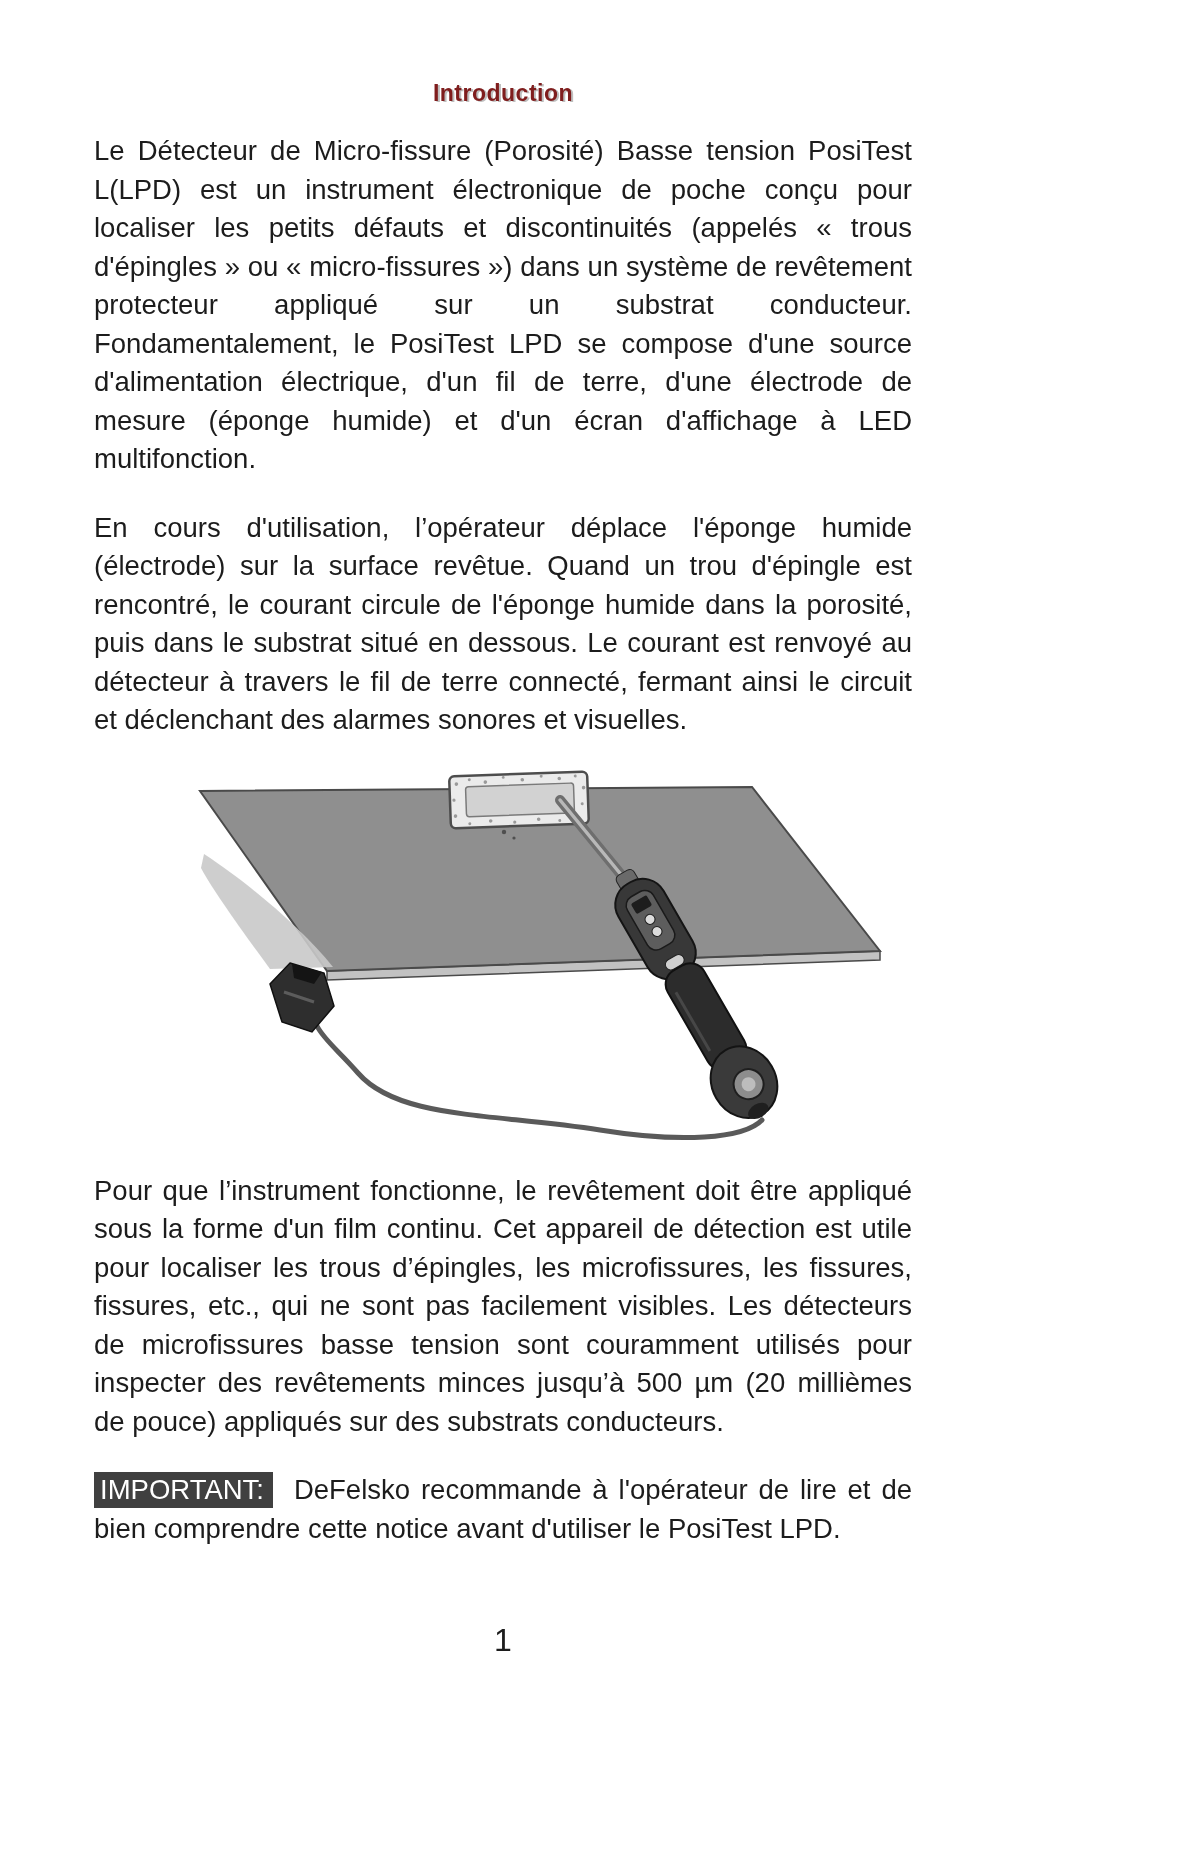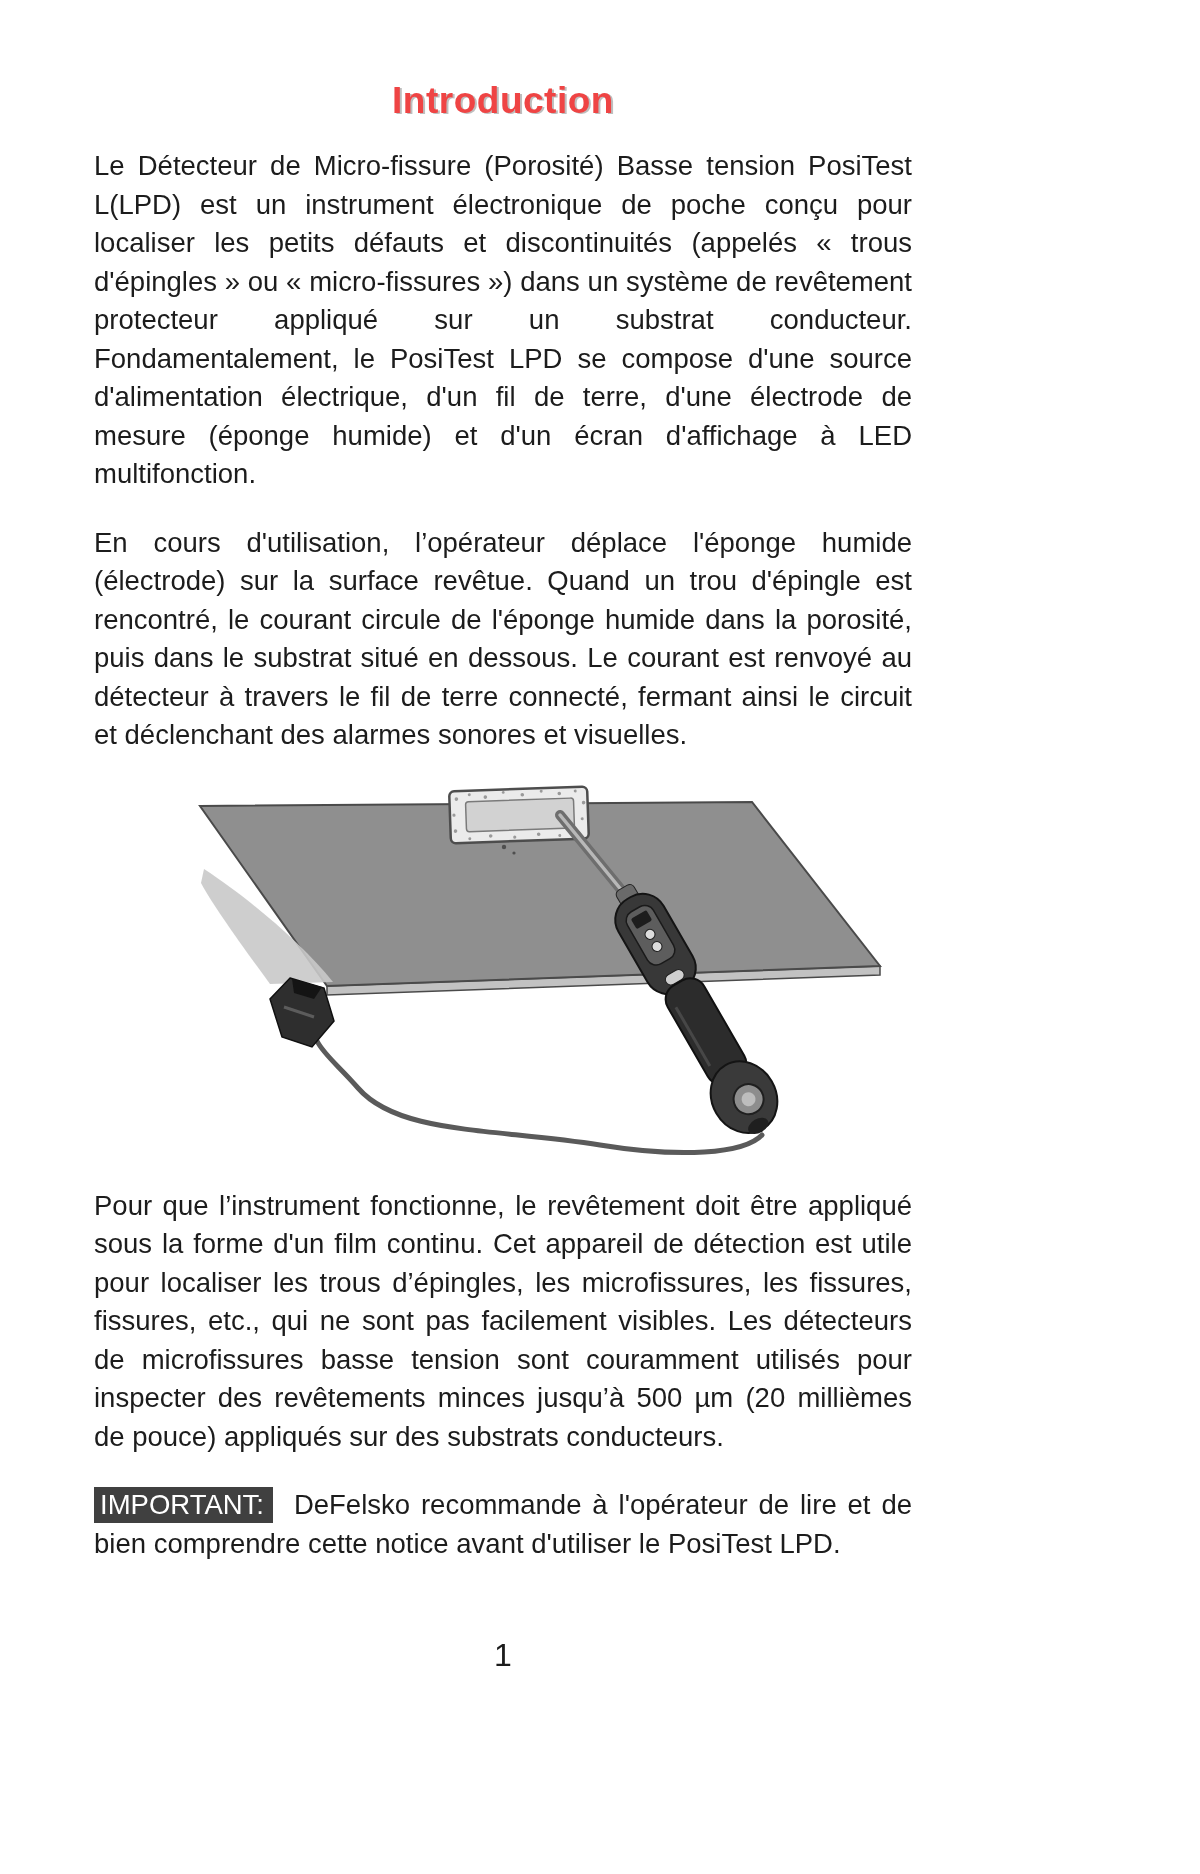--- a/index.html
+++ b/index.html
@@ -11,25 +11,25 @@
     color: #1c1c1c;
     font-family: "Liberation Sans", sans-serif;
     overflow: hidden;
   }
   .page {
     width: 818px;
     margin-left: 94px;
     padding-top: 80px;
   }
   .title {
-    font-size: 37px;
+    font-size: 23px;
     font-weight: 700;
     text-align: center;
     letter-spacing: 0.5px;
-    color: #ef4444;
+    color: #7f1d1d;
     text-shadow: 2px 1px 0 rgba(110,110,110,0.45);
     margin: 0 0 25px 0;
   }
   .para {
     font-size: 27.5px;
     line-height: 38.5px;
     text-align: justify;
     margin: 0 0 30px 0;
   }
   .figure {

